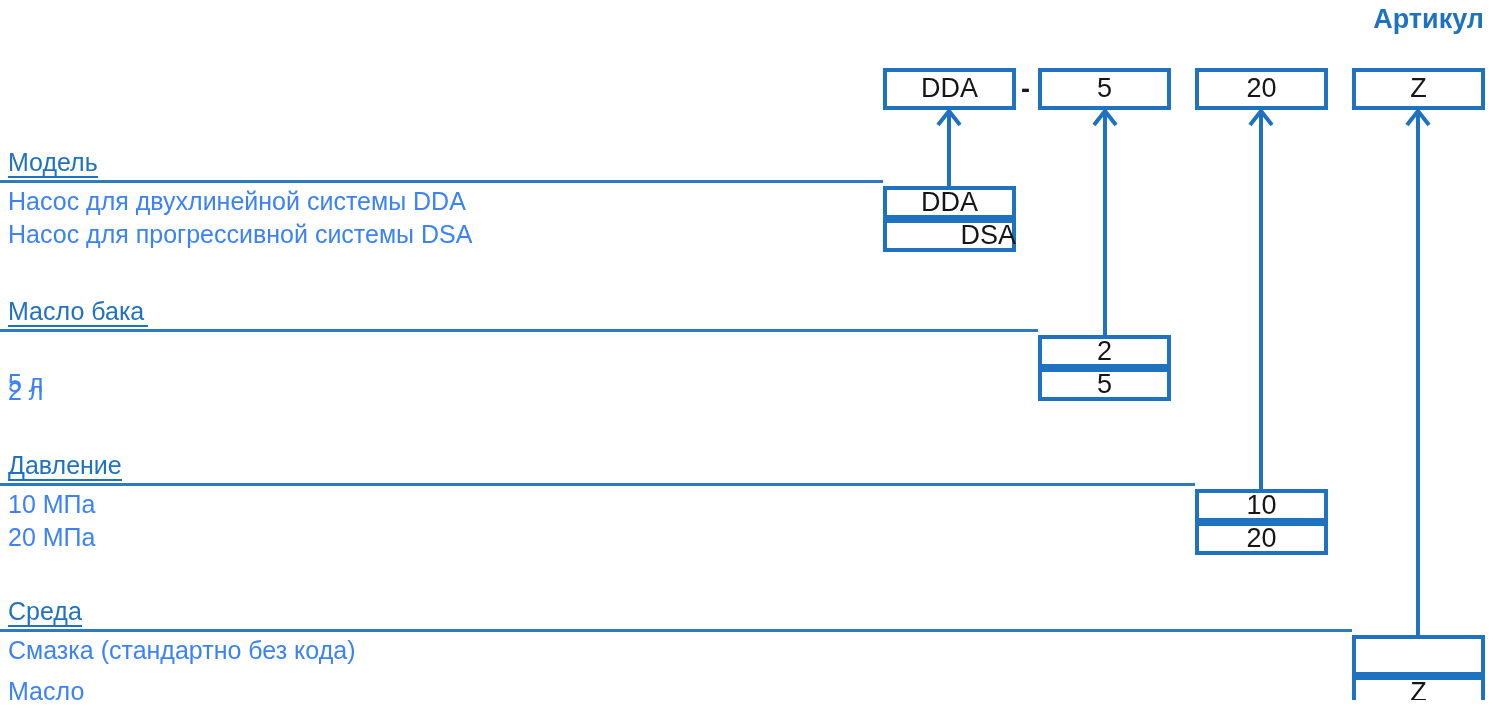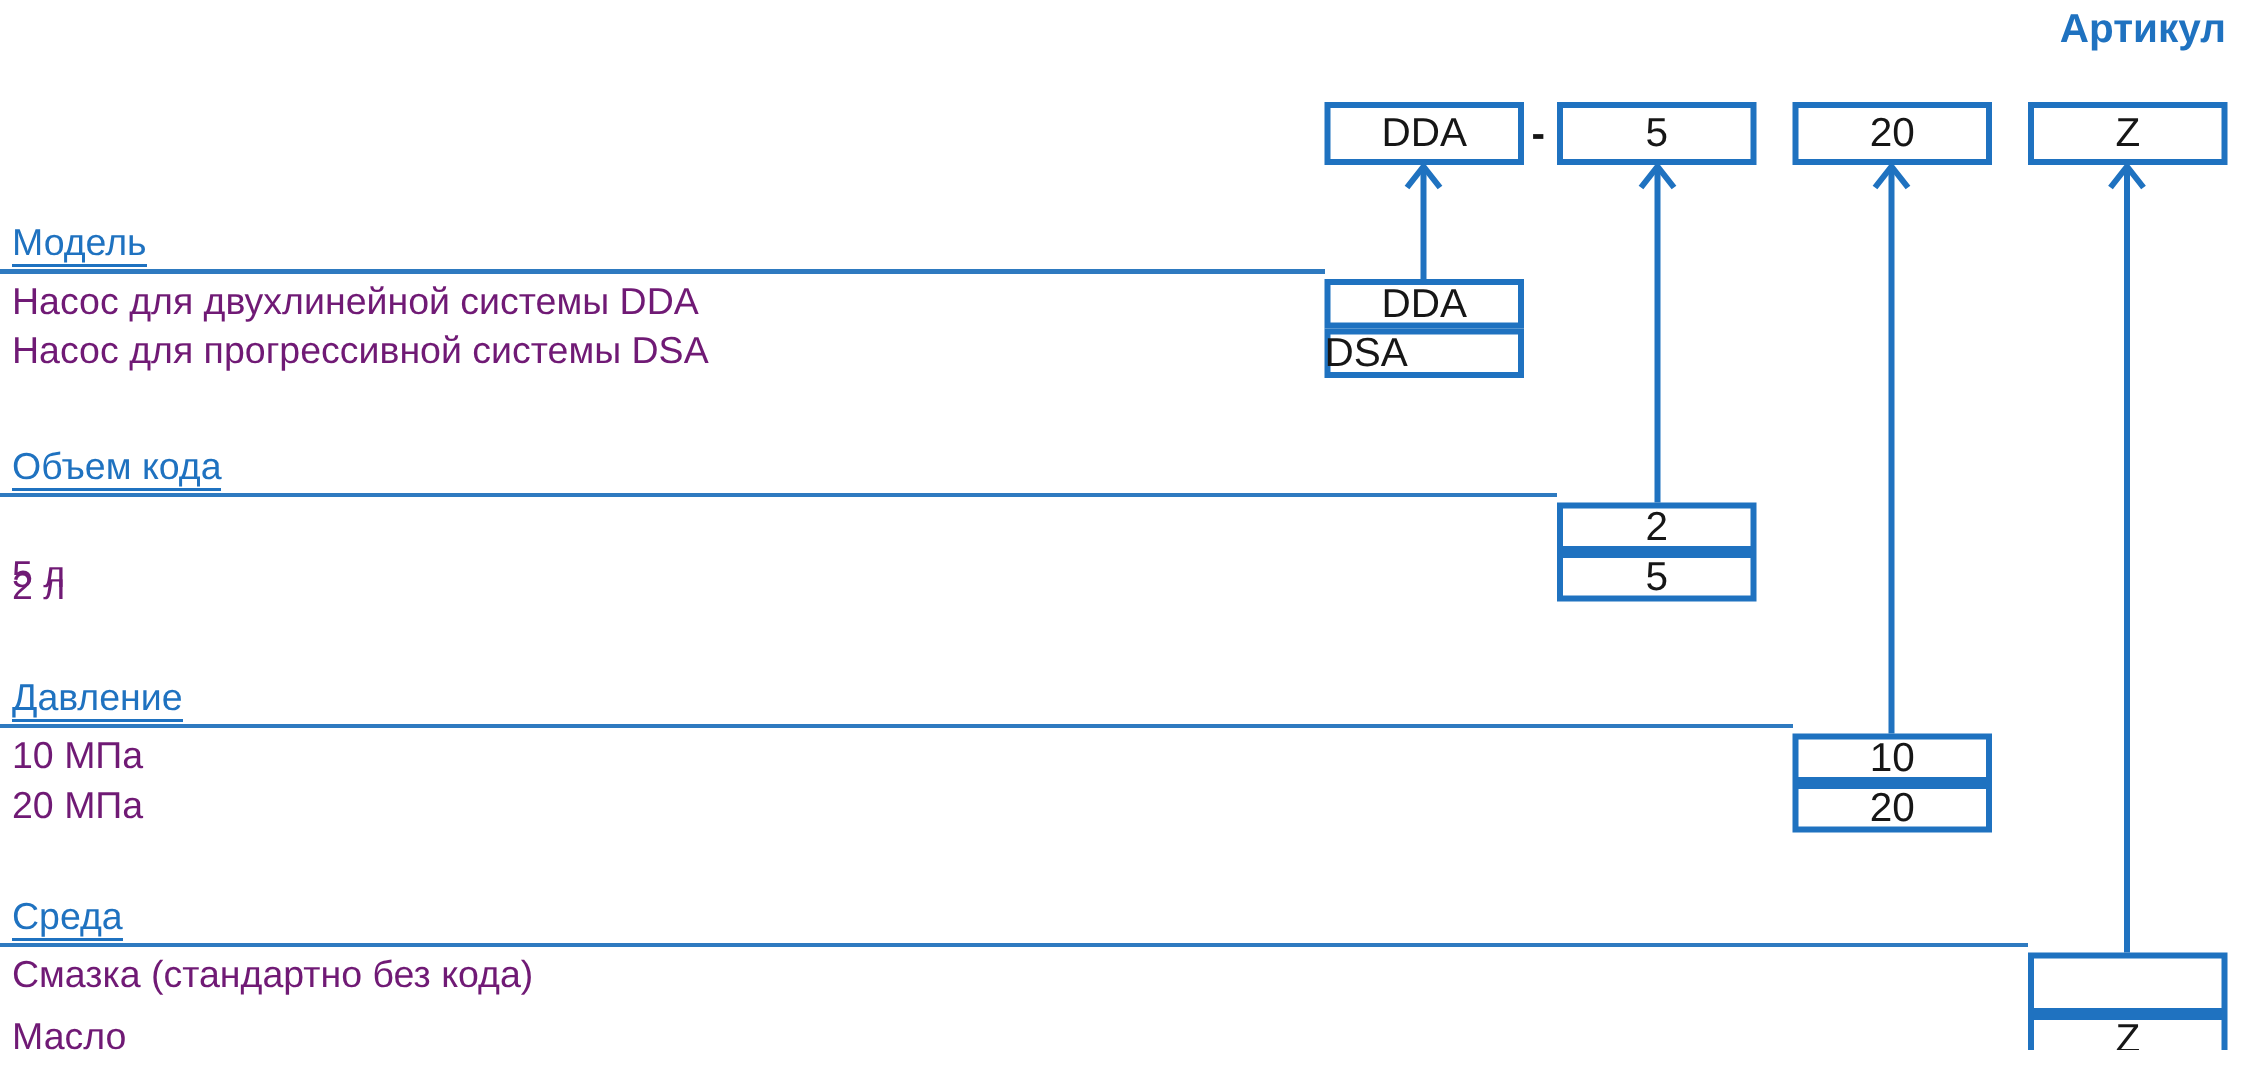--- a/index.html
+++ b/index.html
@@ -42,21 +42,21 @@
     color: #1F72C0;
     letter-spacing: 0px;
   }
   .section-title {
     font-size: 25px;
     color: #1F72C0;
     font-weight: normal;
   }
   .option-label {
     font-size: 25px;
-    color: #701a75;
+    color: #3b82f6;
     font-weight: normal;
   }
   .code-text {
     font-size: 27px;
     color: #161616;
     text-align: center;
   }
   .sep-dash {
     font-size: 27px;
     color: #161616;
@@ -107,22 +107,22 @@
 
     <div id="dynamic-text">
         <div class="abs code-text" style="top: 73px; left: 883px; width: 133px; text-align: center;">DDA</div>
         <div class="abs code-text" style="top: 73px; left: 1038px; width: 133px; text-align: center;">5</div>
         <div class="abs code-text" style="top: 73px; left: 1195px; width: 133px; text-align: center;">20</div>
         <div class="abs code-text" style="top: 73px; left: 1352px; width: 133px; text-align: center;">Z</div>
         <div class="abs section-title" style="top: 148px; left: 8px;">Модель</div>
         <div class="abs option-label" style="top: 187px; left: 8px;">Насос для двухлинейной системы DDA</div>
         <div class="abs code-text" style="top: 187px; left: 883px; width: 133px; text-align: center;">DDA</div>
         <div class="abs option-label" style="top: 220px; left: 8px;">Насос для прогрессивной системы DSA</div>
-        <div class="abs code-text" style="top: 220px; left: 883px; width: 133px; text-align: left;">DSA</div>
-        <div class="abs section-title" style="top: 297px; left: 8px;">Объем кода</div>
+        <div class="abs code-text" style="top: 220px; left: 883px; width: 133px; text-align: right;">DSA</div>
+        <div class="abs section-title" style="top: 297px; left: 8px;">Масло бака</div>
         <div class="abs option-label" style="top: 336px; left: 8px; margin-top: 41px;">2 л</div>
         <div class="abs code-text" style="top: 336px; left: 1038px; width: 133px; text-align: center;">2</div>
         <div class="abs option-label" style="top: 369px; left: 8px;">5 л</div>
         <div class="abs code-text" style="top: 369px; left: 1038px; width: 133px; text-align: center;">5</div>
         <div class="abs section-title" style="top: 451px; left: 8px;">Давление</div>
         <div class="abs option-label" style="top: 490px; left: 8px; text-align: right;">10 МПа</div>
         <div class="abs code-text" style="top: 490px; left: 1195px; width: 133px; text-align: center;">10</div>
         <div class="abs option-label" style="top: 523px; left: 8px;">20 МПа</div>
         <div class="abs code-text" style="top: 523px; left: 1195px; width: 133px; text-align: center;">20</div>
         <div class="abs section-title" style="top: 597px; left: 8px;">Среда</div>

